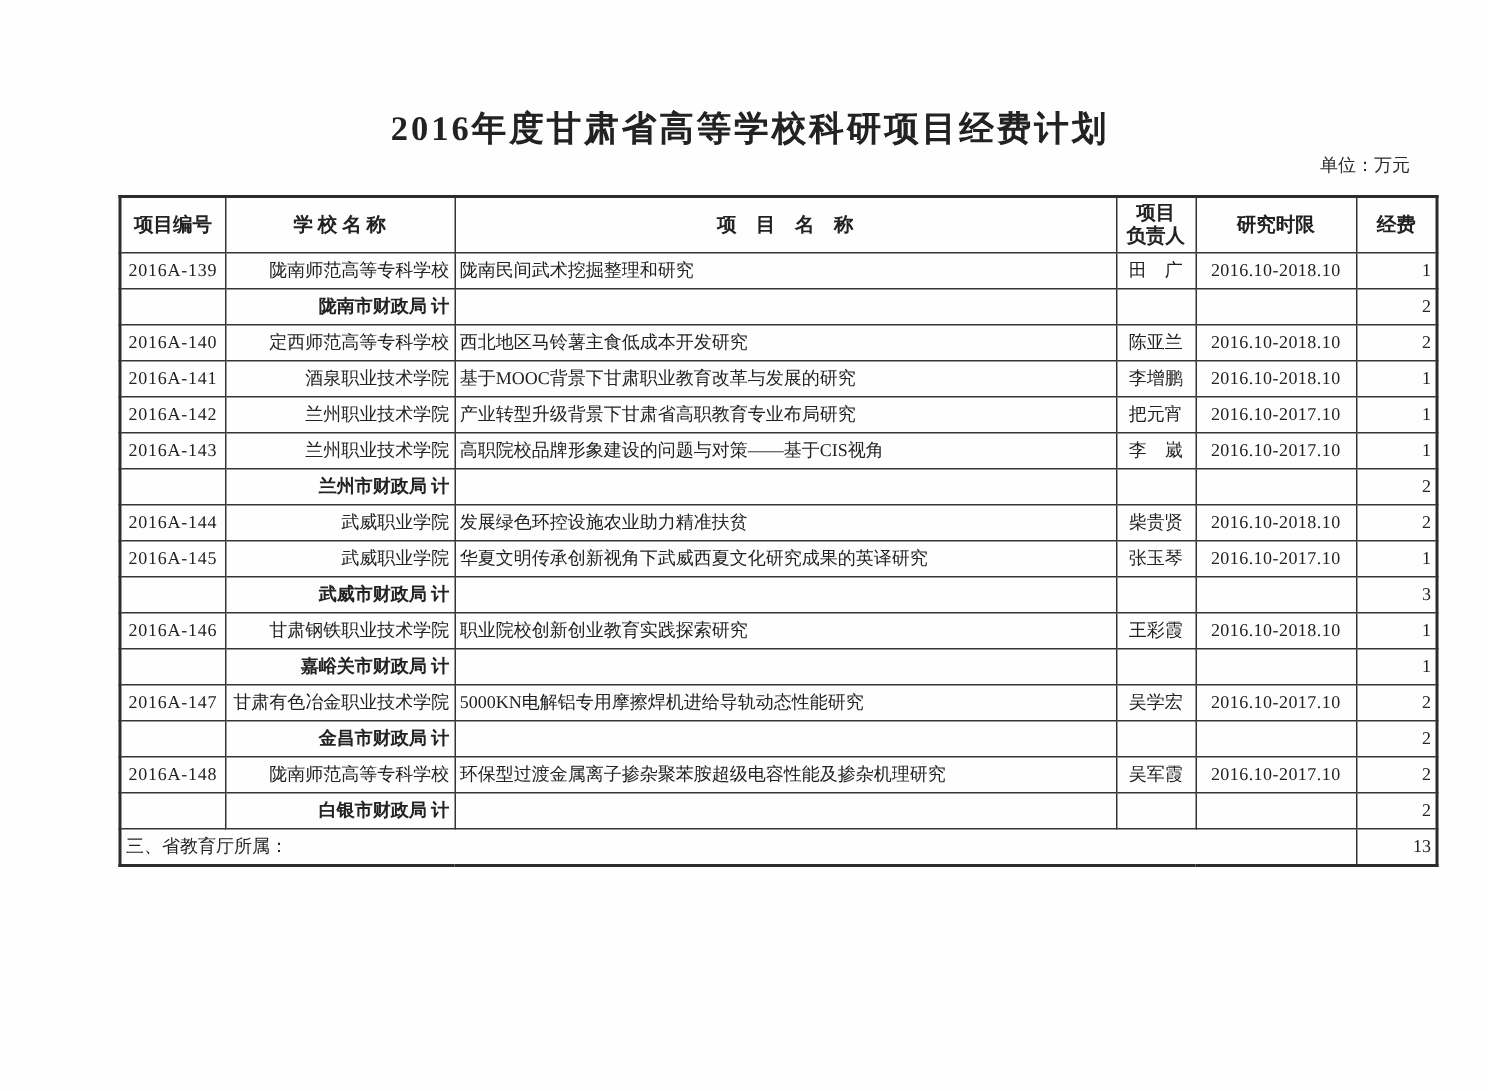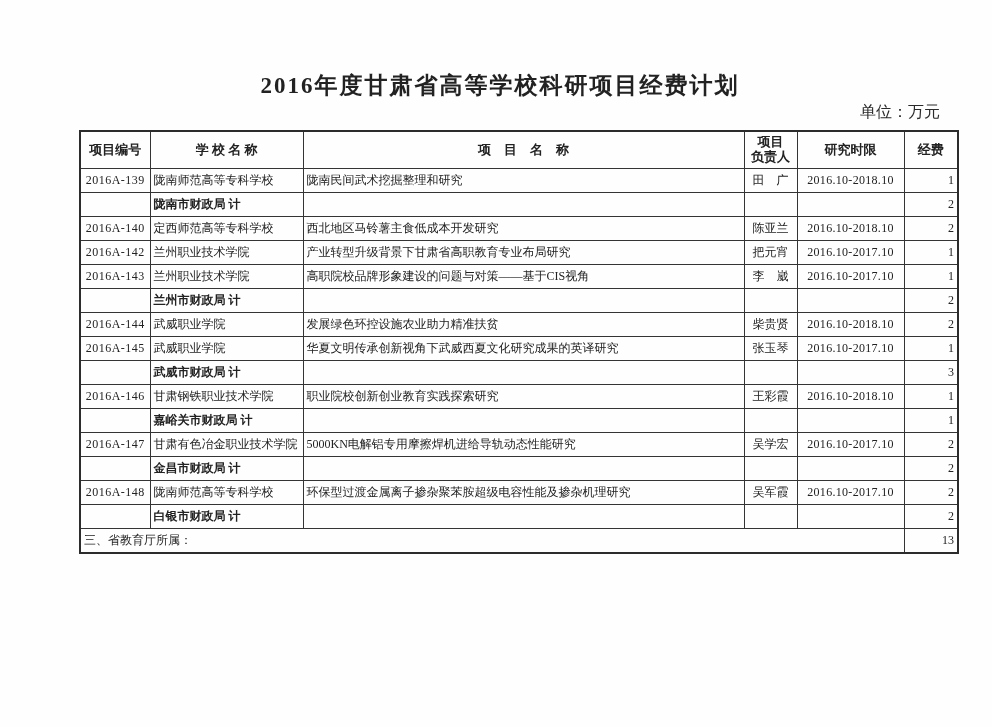--- a/index.html
+++ b/index.html
@@ -26,21 +26,21 @@
     font-weight: bold;
     letter-spacing: 2px;
     color: #222;
   }
   .unit-note {
     position: absolute;
     top: 102px;
     left: 62px;
     width: 878px;
     text-align: right;
-    font-size: 16px;
+    font-size: 12px;
     color: #2a2a2a;
   }
   table.funding {
     position: absolute;
     top: 130px;
     left: 79px;
     width: 878px;
     border-collapse: collapse;
     table-layout: fixed;
     border: 2px solid #2c2c2c;
@@ -58,21 +58,21 @@
     font-size: 13px;
     font-weight: bold;
     text-align: center;
     white-space: normal;
     line-height: 1.15;
   }
   table.funding tbody td {
     height: 23px;
   }
   td.c-code   { text-align: center; font-size: 11.5px; letter-spacing: 0.5px; }
-  td.c-school { text-align: left; padding-left: 5px; font-size: 12.5px; }
+  td.c-school { text-align: right; padding-left: 5px; font-size: 12.5px; }
   td.c-proj   { text-align: left; padding-left: 6px; font-size: 12.5px; }
   td.c-leader { text-align: center; font-size: 12px; }
   td.c-period { text-align: center; font-size: 11.5px; letter-spacing: 0.3px; }
   td.c-fee    { text-align: right; padding-right: 9px; font-size: 12.5px; }
   tr.subtotal td.c-school { font-weight: bold; }
   td.c-section {
     text-align: left;
     padding-left: 6px;
     font-weight: normal;
     font-size: 12.5px;
@@ -136,20 +136,28 @@
         </tr>
         <tr>
           <td class="c-code">2016A-140</td>
           <td class="c-school">定西师范高等专科学校</td>
           <td class="c-proj">西北地区马铃薯主食低成本开发研究</td>
           <td class="c-leader">陈亚兰</td>
           <td class="c-period">2016.10-2018.10</td>
           <td class="c-fee">2</td>
         </tr>
         <tr>
+          <td class="c-code">2016A-141</td>
+          <td class="c-school">酒泉职业技术学院</td>
+          <td class="c-proj">基于MOOC背景下甘肃职业教育改革与发展的研究</td>
+          <td class="c-leader">李增鹏</td>
+          <td class="c-period">2016.10-2018.10</td>
+          <td class="c-fee">1</td>
+        </tr>
+        <tr>
           <td class="c-code">2016A-142</td>
           <td class="c-school">兰州职业技术学院</td>
           <td class="c-proj">产业转型升级背景下甘肃省高职教育专业布局研究</td>
           <td class="c-leader">把元宵</td>
           <td class="c-period">2016.10-2017.10</td>
           <td class="c-fee">1</td>
         </tr>
         <tr>
           <td class="c-code">2016A-143</td>
           <td class="c-school">兰州职业技术学院</td>

